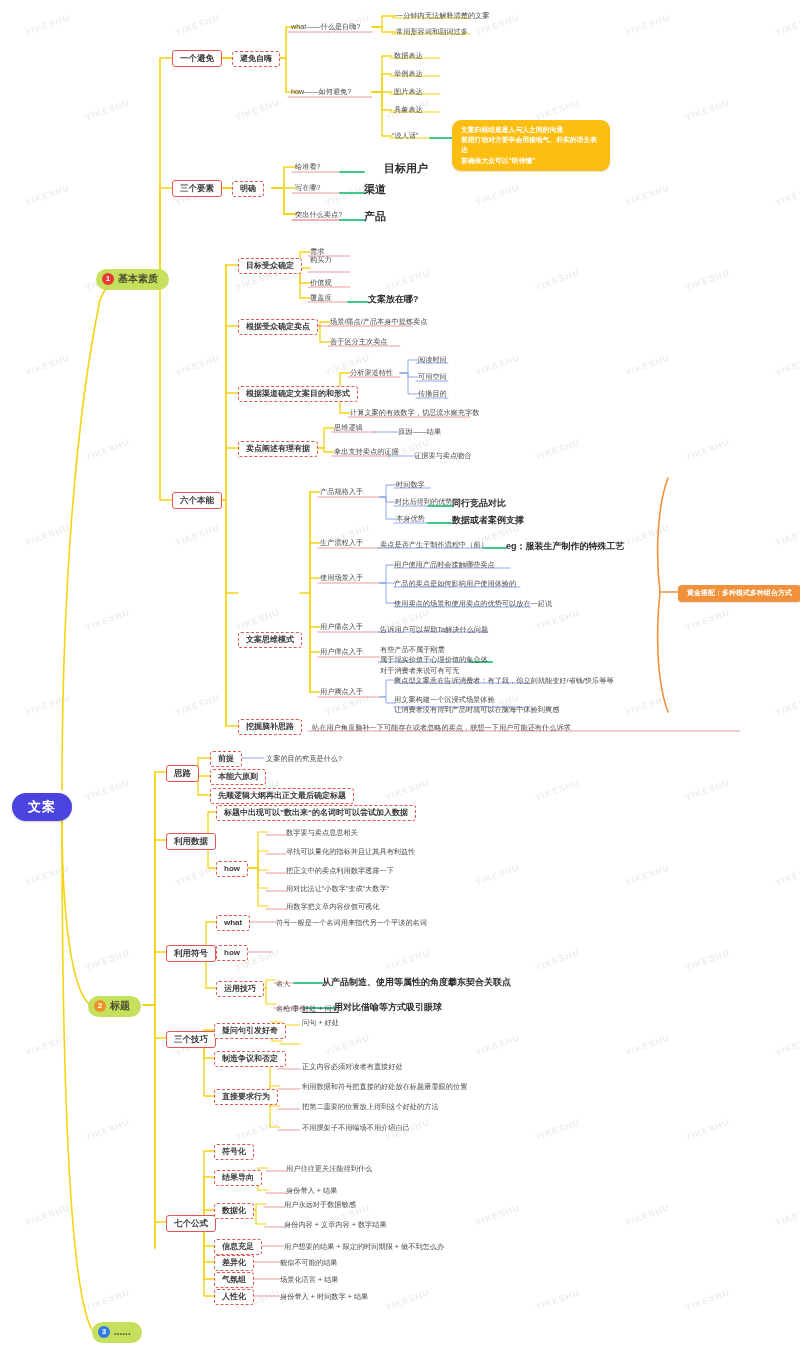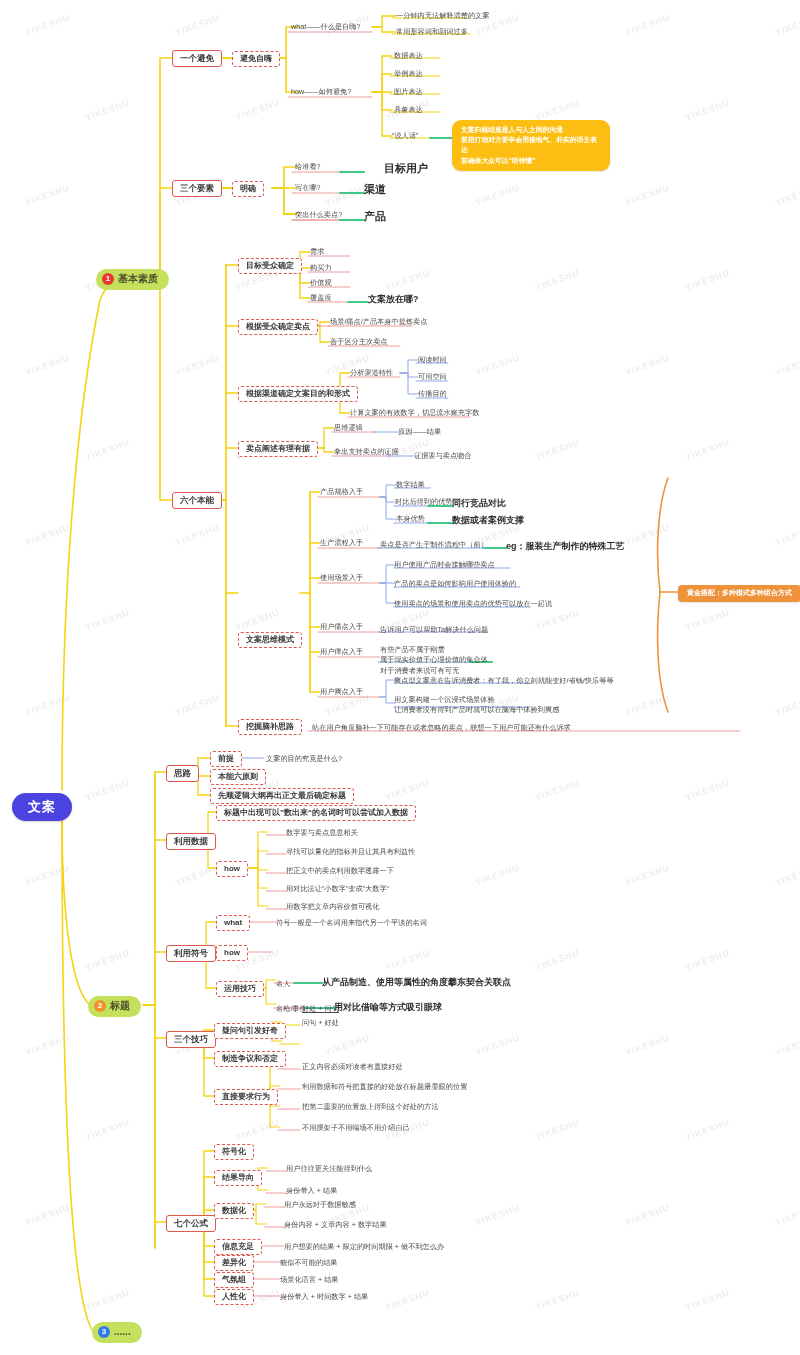--- a/index.html
+++ b/index.html
@@ -512,21 +512,21 @@
     <div class="node plain" style="left:295px;top:210px;">突出什么卖点?</div>
 
     <div class="node emph" style="left:364px;top:162px;margin-left:20px;">目标用户</div>
     <div class="node emph" style="left:364px;top:183px;">渠道</div>
     <div class="node emph" style="left:364px;top:210px;">产品</div>
 
     <div class="node boxed" style="left:172px;top:492px;">六个本能</div>
 
     <div class="node dashed" style="left:238px;top:258px;">目标受众确定</div>
     <div class="node plain" style="left:310px;top:247px;">需求</div>
-    <div class="node plain" style="left:310px;top:263px;">购买力</div>
+    <div class="node plain" style="left:310px;top:255px;">购买力</div>
     <div class="node plain" style="left:310px;top:278px;">价值观</div>
     <div class="node plain" style="left:310px;top:293px;">覆盖度</div>
     <div class="node emph-sm" style="left:368px;top:294px;">文案放在哪?</div>
 
     <div class="node dashed" style="left:238px;top:319px;">根据受众确定卖点</div>
     <div class="node plain" style="left:330px;top:317px;">场景/痛点/产品本身中提炼卖点</div>
     <div class="node plain" style="left:330px;top:337px;">善于区分主次卖点</div>
 
     <div class="node dashed" style="left:238px;top:386px;">根据渠道确定文案目的和形式</div>
     <div class="node plain" style="left:350px;top:368px;">分析渠道特性</div>
@@ -537,21 +537,21 @@
 
     <div class="node dashed" style="left:238px;top:441px;">卖点阐述有理有据</div>
     <div class="node plain" style="left:334px;top:423px;">思维逻辑</div>
     <div class="node plain" style="left:398px;top:427px;">原因——结果</div>
     <div class="node plain" style="left:334px;top:447px;">拿出支持卖点的证据</div>
     <div class="node plain" style="left:414px;top:451px;">证据要与卖点吻合</div>
 
     <div class="node dashed" style="left:238px;top:586px;margin-top:46px;">文案思维模式</div>
 
     <div class="node plain" style="left:320px;top:487px;">产品规格入手</div>
-    <div class="node plain" style="left:396px;top:480px;">数字结果</div>
+    <div class="node plain" style="left:396px;top:480px;">时间数字</div>
     <div class="node plain" style="left:388px;top:497px;padding-left:7px;">对比后得到的优势</div>
     <div class="node plain" style="left:396px;top:514px;">本身优势</div>
     <div class="node emph-sm" style="left:452px;top:498px;">同行竞品对比</div>
     <div class="node emph-sm" style="left:452px;top:515px;">数据或者案例支撑</div>
 
     <div class="node plain" style="left:320px;top:538px;">生产流程入手</div>
     <div class="node plain" style="left:380px;top:540px;">卖点是否产生于制作流程中（前）</div>
     <div class="node emph-sm" style="left:506px;top:541px;">eg：服装生产制作的特殊工艺</div>
 
     <div class="node plain" style="left:320px;top:573px;">使用场景入手</div>

